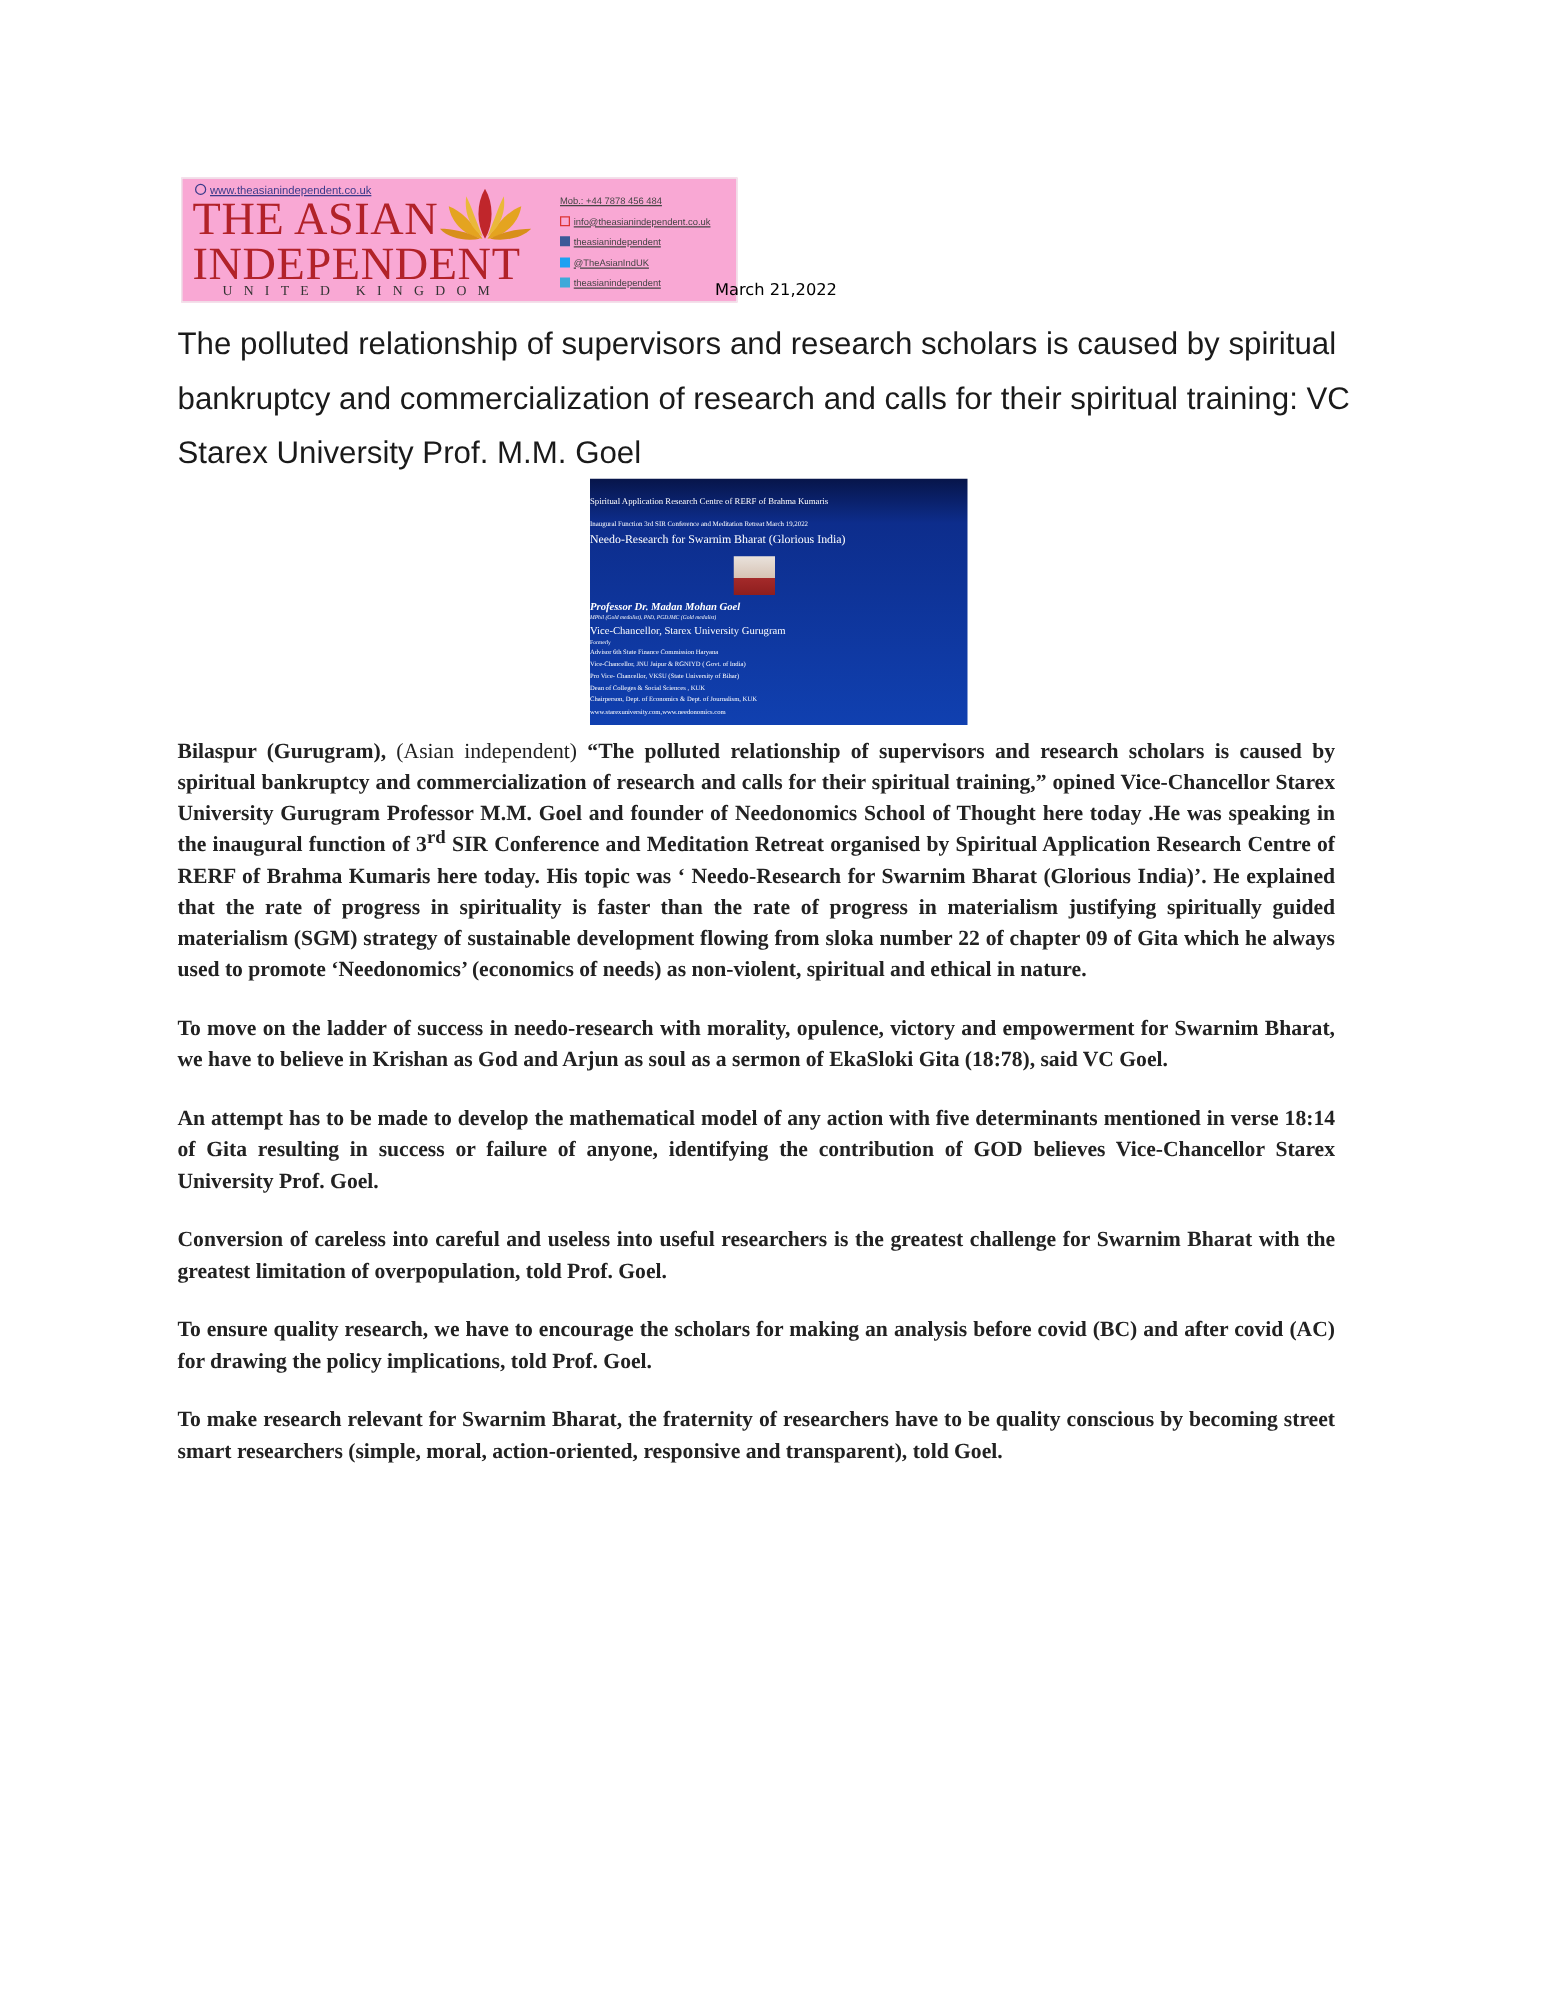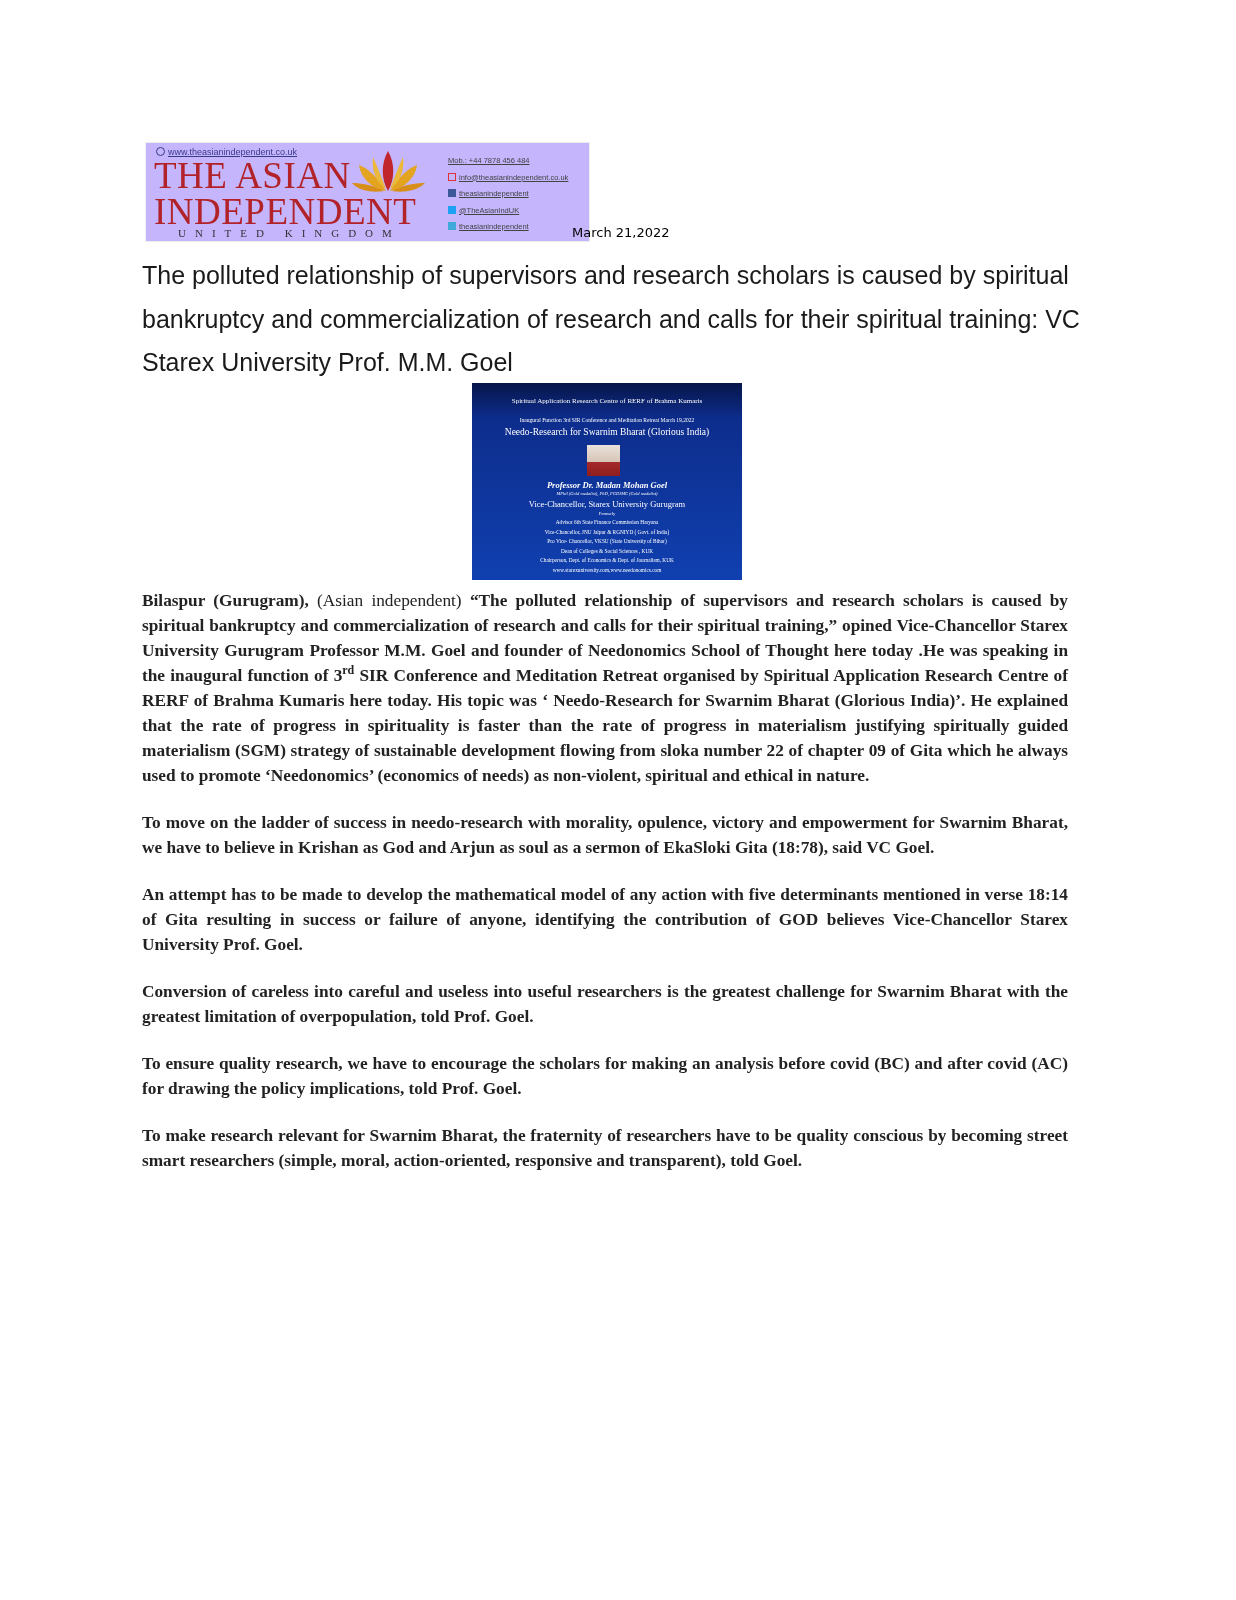--- a/index.html
+++ b/index.html
@@ -1,53 +1,53 @@
 <!DOCTYPE html>
 <html><head>
 <meta charset="utf-8">
 <style>
   html, body { margin: 0; padding: 0; background: #ffffff; }
   body { width: 1236px; height: 1600px; position: relative; overflow: hidden; color: #1a1a1a; }
 
-  .masthead { position: absolute; left: 145px; top: 142px; width: 445px; height: 100px; background: #c4b5fd; border: 1px solid #eee; box-sizing: border-box; }
+  .masthead { position: absolute; left: 145px; top: 142px; width: 445px; height: 100px; background: #f9a8d4; border: 1px solid #eee; box-sizing: border-box; }
   .mh-url { position: absolute; left: 10px; top: 4px; font-family: "Liberation Sans", sans-serif; font-size: 9px; color: #3a3a8a; text-decoration: underline; }
   .mh-url-icon { display: inline-block; width: 7px; height: 7px; border: 1px solid #3a3a8a; border-radius: 50%; margin-right: 3px; vertical-align: -1px; }
   .mh-title { position: absolute; left: 8px; font-family: "Liberation Serif", serif; color: #b22229; font-size: 37px; line-height: 34px; letter-spacing: 0.5px; }
   .mh-t1 { top: 16px; }
   .mh-t2 { top: 52px; }
   .mh-sub { position: absolute; left: 32px; top: 84px; font-family: "Liberation Serif", serif; font-size: 11px; color: #333; letter-spacing: 9px; }
   .lotus { position: absolute; left: 205px; top: 6px; width: 75px; height: 45px; }
   .mh-contacts { position: absolute; left: 302px; top: 10px; font-family: "Liberation Sans", sans-serif; font-size: 7.5px; color: #444; line-height: 16.5px; }
   .mh-contacts div { white-space: nowrap; text-decoration: underline; }
   .ci { display: inline-block; width: 8px; height: 8px; margin-right: 3px; vertical-align: -1px; }
   .ci-mail { border: 1px solid #d33; box-sizing: border-box; }
   .ci-fb { background: #3b5998; }
   .ci-tw { background: #1da1f2; }
   .ci-tg { background: #3fa9d9; }
 
   .date { position: absolute; left: 572px; top: 225px; font-family: "DejaVu Sans", sans-serif; font-size: 13px; color: #000000; }
 
   .headline { position: absolute; left: 142px; top: 254px; width: 950px; font-family: "Liberation Sans", sans-serif; font-size: 25px; line-height: 43.5px; color: #1a1a1a; margin: 0; font-weight: normal; }
 
-  .poster { position: absolute; left: 472px; top: 383px; width: 270px; height: 197px; background: linear-gradient(#07154a 0%, #0d2d8c 18%, #1040b0 100%); color: #fff; font-family: "Liberation Serif", serif; text-align: center; }
+  .poster { position: absolute; left: 472px; top: 383px; width: 302px; height: 197px; background: linear-gradient(#07154a 0%, #0d2d8c 18%, #1040b0 100%); color: #fff; font-family: "Liberation Serif", serif; text-align: left; }
   .poster .p1 { position: absolute; top: 14px; width: 100%; font-size: 7px; }
   .poster .p2 { position: absolute; top: 34px; width: 100%; font-size: 5.5px; }
   .poster .p3 { position: absolute; top: 44px; width: 100%; font-size: 9.5px; }
   .poster .photo { position: absolute; left: 115px; top: 62px; width: 33px; height: 31px; background: linear-gradient(#e9e2dc 0%, #d7c4b5 55%, #a42a2a 56%, #8e1e1e 100%); }
   .poster .p4 { position: absolute; top: 97px; width: 100%; font-size: 8.5px; font-style: italic; font-weight: bold; }
   .poster .p5 { position: absolute; top: 108px; width: 100%; font-size: 4.5px; font-style: italic; }
   .poster .p6 { position: absolute; top: 116px; width: 100%; font-size: 8.5px; }
   .poster .p7 { position: absolute; top: 128px; width: 100%; font-size: 4.5px; }
   .poster .lines { position: absolute; top: 135px; width: 100%; font-size: 5.3px; line-height: 9.5px; }
 
   .body-text { position: absolute; left: 142px; top: 588px; width: 926px; font-family: "Liberation Serif", serif; font-weight: bold; font-size: 17.3px; line-height: 25px; color: #222; text-align: justify; }
   .body-text p { margin: 0 0 22px 0; }
   .lead-place { font-weight: bold; }
   .lead-src { font-weight: normal; }
-  sup { font-size: 12px; line-height: 0; }
+  sup { font-size: 15px; line-height: 0; }
 </style>
 </head>
 <body>
 
 <div class="masthead">
   <div class="mh-url"><span class="mh-url-icon"></span><span>www.theasianindependent.co.uk</span></div>
   <div class="mh-title mh-t1">THE ASIAN</div>
   <div class="mh-title mh-t2">INDEPENDENT</div>
   <div class="mh-sub">UNITED KINGDOM</div>
   <svg class="lotus" viewBox="0 0 75 45">

